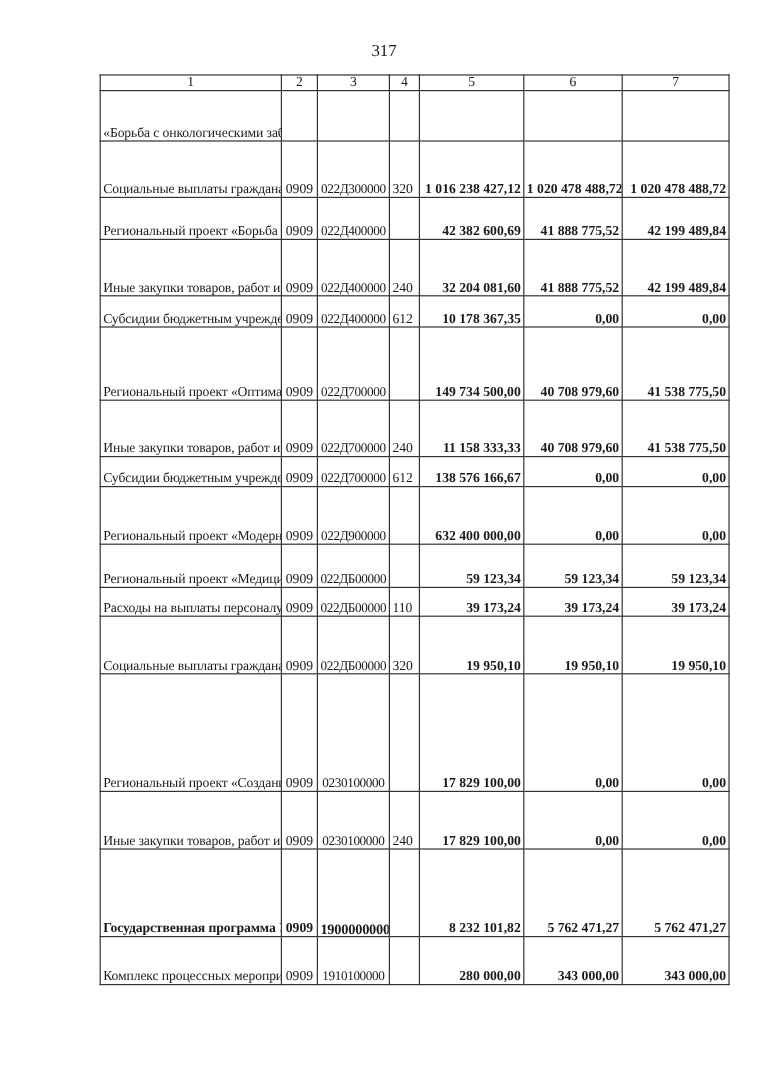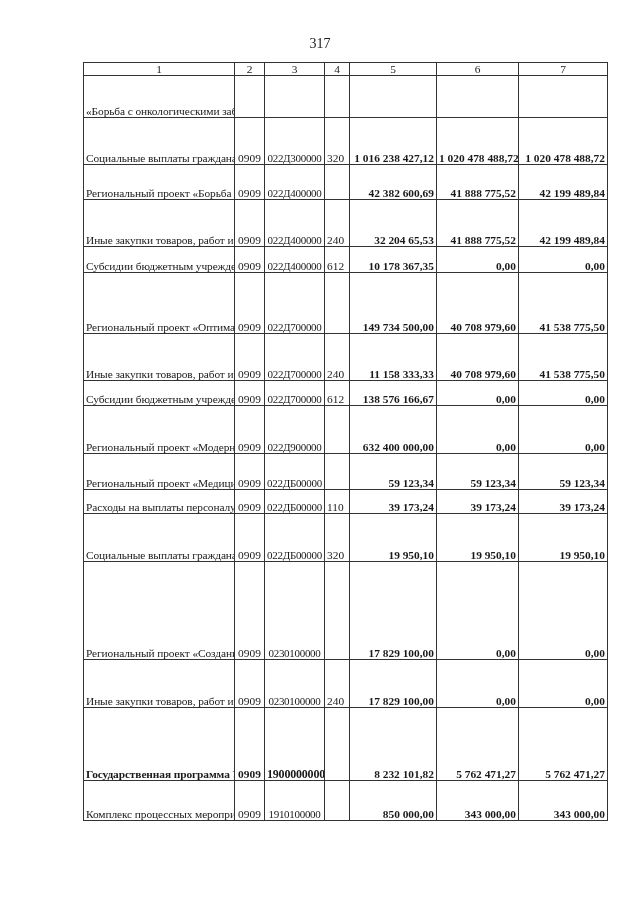--- a/index.html
+++ b/index.html
@@ -72,21 +72,21 @@
         <td class="vr"></td>
         <td class="num">42 382 600,69</td>
         <td class="num">41 888 775,52</td>
         <td class="num">42 199 489,84</td>
       </tr>
       <tr style="height: 47px;">
         <td class="name">Иные закупки товаров, работ и услуг для обеспечения государственных (муниципальных) нужд</td>
         <td class="sec">0909</td>
         <td class="code">022Д400000</td>
         <td class="vr">240</td>
-        <td class="num">32 204 65,53</td>
+        <td class="num">32 204 081,60</td>
         <td class="num">41 888 775,52</td>
         <td class="num">42 199 489,84</td>
       </tr>
       <tr style="height: 26px;">
         <td class="name">Субсидии бюджетным учреждениям на иные цели</td>
         <td class="sec">0909</td>
         <td class="code">022Д400000</td>
         <td class="vr">612</td>
         <td class="num">10 178 367,35</td>
         <td class="num">0,00</td>
@@ -180,18 +180,18 @@
         <td class="vr"></td>
         <td class="num">8 232 101,82</td>
         <td class="num">5 762 471,27</td>
         <td class="num">5 762 471,27</td>
       </tr>
       <tr style="height: 40px;">
         <td class="name">Комплекс процессных мероприятий «Комплекс мер по предупреждению</td>
         <td class="sec">0909</td>
         <td class="code">1910100000</td>
         <td class="vr"></td>
-        <td class="num">850 000,00</td>
+        <td class="num">280 000,00</td>
         <td class="num">343 000,00</td>
         <td class="num">343 000,00</td>
       </tr>
     </tbody>
 </table>
 
 </body></html>

